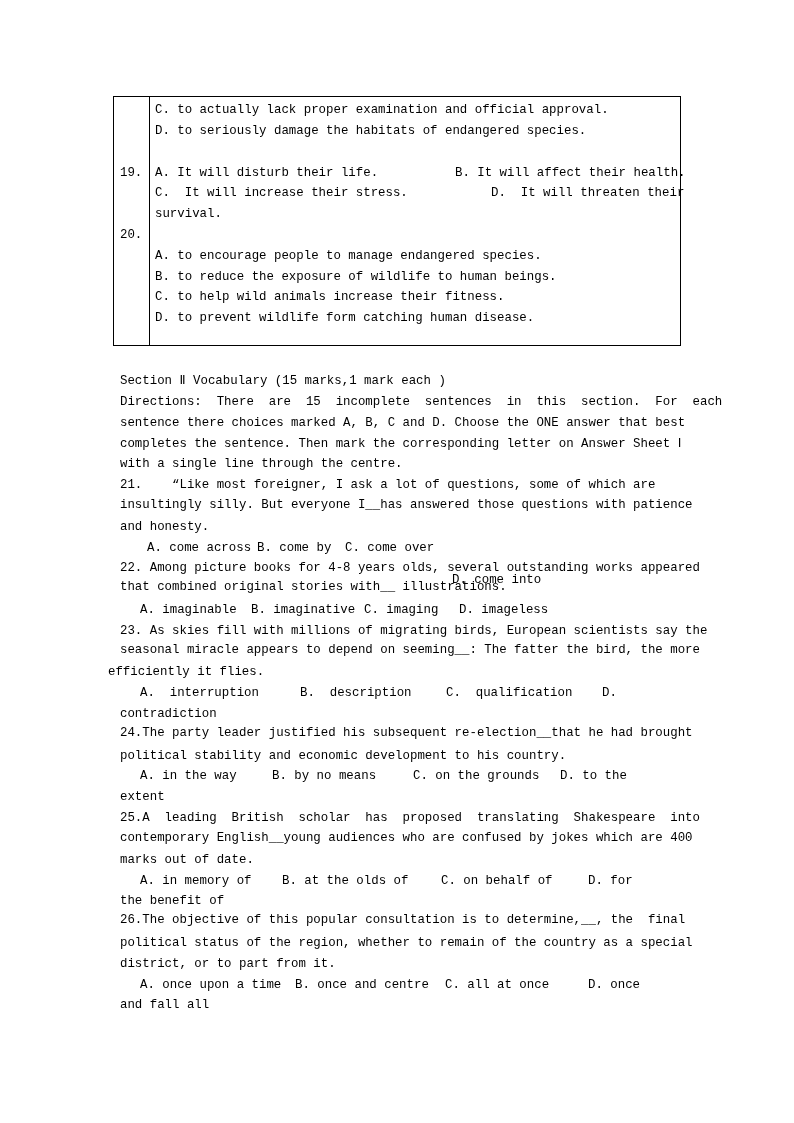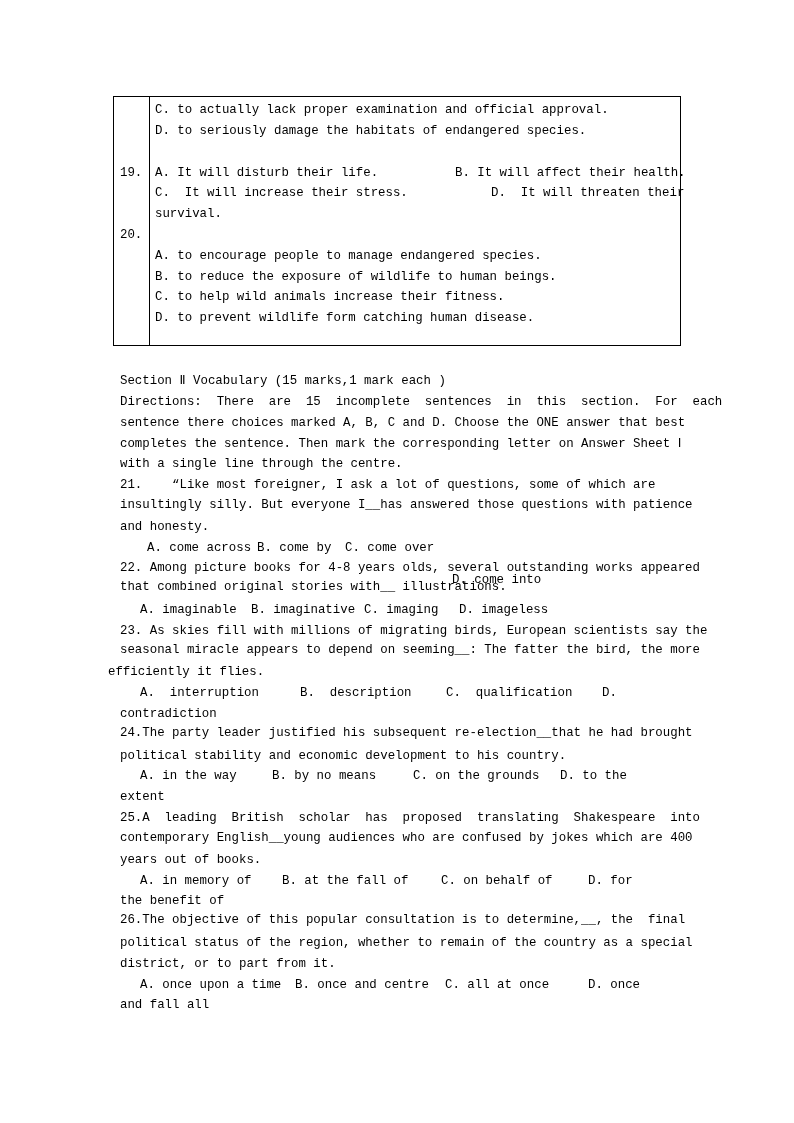--- a/index.html
+++ b/index.html
@@ -110,23 +110,23 @@
   <div class="line" style="left:120px; top:725px;text-align:center;">24.The party leader justified his subsequent re-election__that he had brought</div>
   <div class="line" style="left:120px; top:748px;">political stability and economic development to his country.</div>
   <div class="line" style="left:140px; top:768px;">A. in the way</div>
   <div class="line" style="left:272px; top:768px;">B. by no means</div>
   <div class="line" style="left:413px; top:768px;">C. on the grounds</div>
   <div class="line" style="left:560px; top:768px;">D. to the</div>
   <div class="line" style="left:120px; top:789px;">extent</div>
 
   <div class="line" style="left:120px; top:810px;">25.A  leading  British  scholar  has  proposed  translating  Shakespeare  into</div>
   <div class="line" style="left:120px; top:830px;">contemporary English__young audiences who are confused by jokes which are 400</div>
-  <div class="line" style="left:120px; top:852px;">years out of books.</div>
+  <div class="line" style="left:120px; top:852px;">marks out of date.</div>
   <div class="line" style="left:140px; top:873px;">A. in memory of</div>
-  <div class="line" style="left:282px; top:873px;">B. at the fall of</div>
+  <div class="line" style="left:282px; top:873px;">B. at the olds of</div>
   <div class="line" style="left:441px; top:873px;">C. on behalf of</div>
   <div class="line" style="left:588px; top:873px;">D. for</div>
   <div class="line" style="left:120px; top:893px;">the benefit of</div>
 
   <div class="line" style="left:120px; top:912px;">26.The objective of this popular consultation is to determine,__, the  final</div>
   <div class="line" style="left:120px; top:935px;">political status of the region, whether to remain of the country as a special</div>
   <div class="line" style="left:120px; top:956px;">district, or to part from it.</div>
   <div class="line" style="left:140px; top:977px;">A. once upon a time</div>
   <div class="line" style="left:295px; top:977px;">B. once and centre</div>
   <div class="line" style="left:445px; top:977px;">C. all at once</div>

